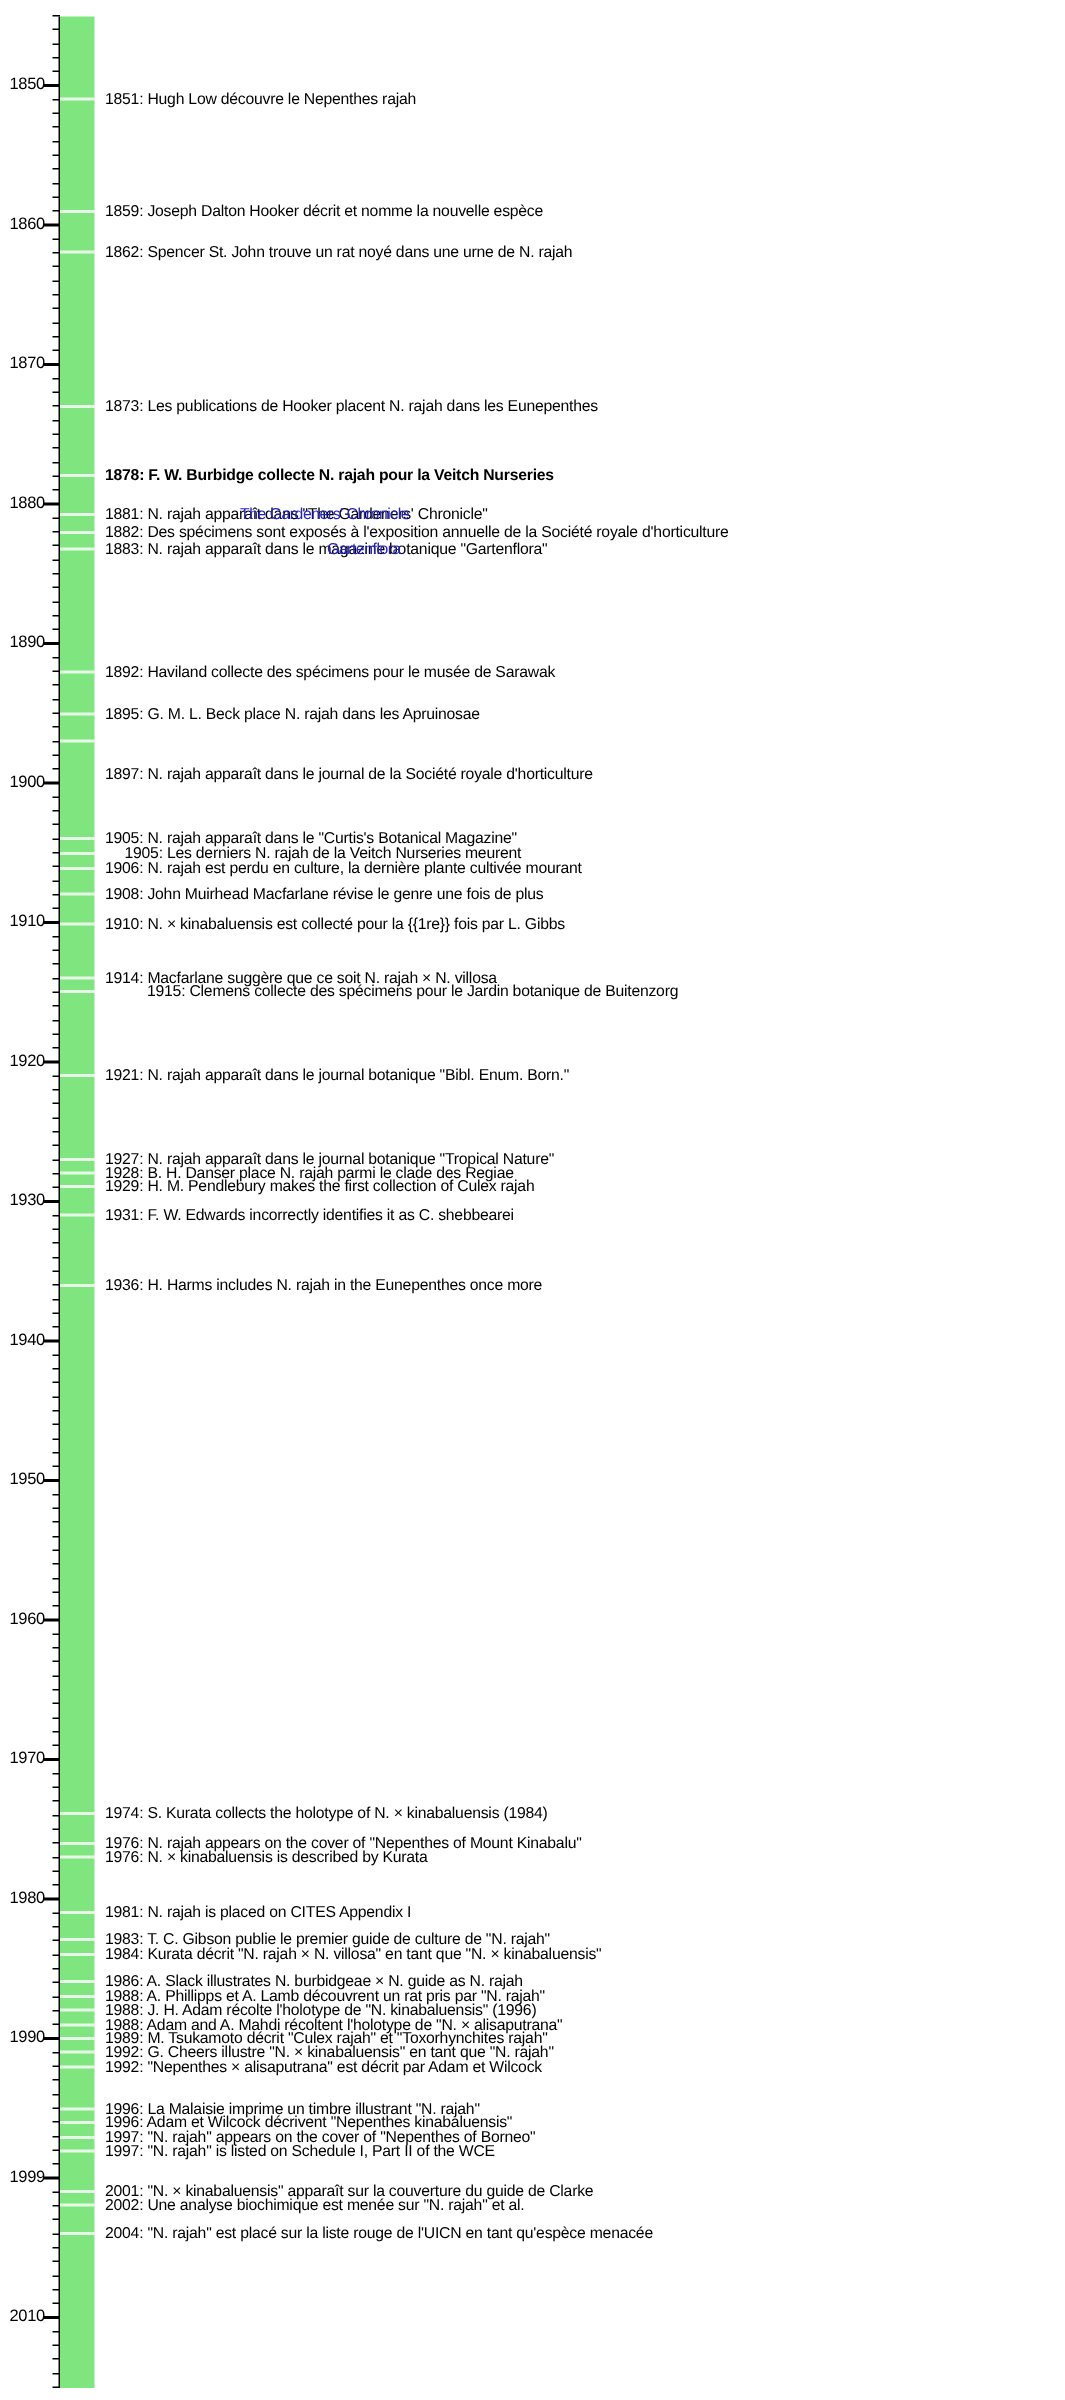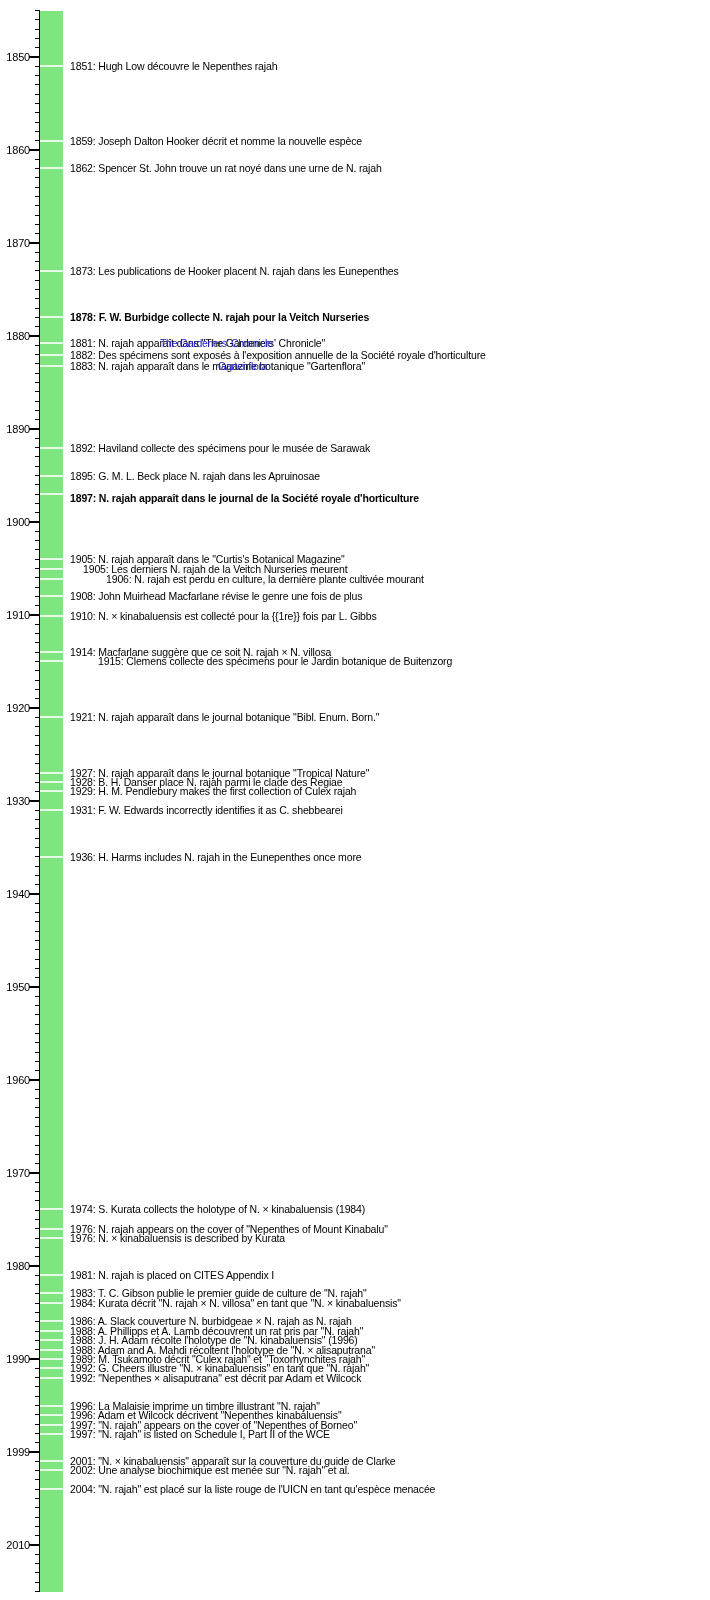--- a/index.html
+++ b/index.html
@@ -281,41 +281,41 @@
       <div class="evt-text" style="top: 66px; color: rgb(0, 0, 0);">1851: Hugh Low découvre le Nepenthes rajah</div>
       <div class="evt-text" style="top: 141px; color: rgb(0, 0, 0);">1859: Joseph Dalton Hooker décrit et nomme la nouvelle espèce</div>
       <div class="evt-text" style="top: 168px; color: rgb(0, 0, 0);">1862: Spencer St. John trouve un rat noyé dans une urne de N. rajah</div>
       <div class="evt-text" style="top: 271px; color: rgb(0, 0, 0);">1873: Les publications de Hooker placent N. rajah dans les Eunepenthes</div>
       <div class="evt-text" style="top: 317px; color: rgb(0, 0, 0); font-weight: bold;">1878: F. W. Burbidge collecte N. rajah pour la Veitch Nurseries</div>
       <div class="evt-text" style="top: 343px; color: rgb(0, 0, 0);">1881: N. rajah apparaît dans "The Gardeners' Chronicle"</div>
       <div class="evt-text" style="top: 355px; color: rgb(0, 0, 0);">1882: Des spécimens sont exposés à l'exposition annuelle de la Société royale d'horticulture</div>
       <div class="evt-text" style="top: 366px; color: rgb(0, 0, 0);">1883: N. rajah apparaît dans le magazine botanique "Gartenflora"</div>
       <div class="evt-text" style="top: 448px; color: rgb(0, 0, 0);">1892: Haviland collecte des spécimens pour le musée de Sarawak</div>
       <div class="evt-text" style="top: 476px; color: rgb(0, 0, 0);">1895: G. M. L. Beck place N. rajah dans les Apruinosae</div>
-      <div class="evt-text" style="top: 498px; color: rgb(0, 0, 0); font-weight: bold;">1897: N. rajah apparaît dans le journal de la Société royale d'horticulture</div>
+      <div class="evt-text" style="top: 516px; color: rgb(0, 0, 0);">1897: N. rajah apparaît dans le journal de la Société royale d'horticulture</div>
       <div class="evt-text" style="top: 559px; color: rgb(0, 0, 0);">1905: N. rajah apparaît dans le "Curtis's Botanical Magazine"</div>
       <div class="evt-text" style="top: 569px; color: rgb(0, 0, 0); margin-left: 13px;">1905: Les derniers N. rajah de la Veitch Nurseries meurent</div>
-      <div class="evt-text" style="top: 579px; color: rgb(0, 0, 0); margin-left: 36px;">1906: N. rajah est perdu en culture, la dernière plante cultivée mourant</div>
+      <div class="evt-text" style="top: 579px; color: rgb(0, 0, 0);">1906: N. rajah est perdu en culture, la dernière plante cultivée mourant</div>
       <div class="evt-text" style="top: 596px; color: rgb(0, 0, 0);">1908: John Muirhead Macfarlane révise le genre une fois de plus</div>
       <div class="evt-text" style="top: 616px; color: rgb(0, 0, 0);">1910: N. × kinabaluensis est collecté pour la {{1re}} fois par L. Gibbs</div>
       <div class="evt-text" style="top: 652px; color: rgb(0, 0, 0);">1914: Macfarlane suggère que ce soit N. rajah × N. villosa</div>
       <div class="evt-text" style="top: 661px; color: rgb(0, 0, 0); margin-left: 28px;">1915: Clemens collecte des spécimens pour le Jardin botanique de Buitenzorg</div>
       <div class="evt-text" style="top: 717px; color: rgb(0, 0, 0);">1921: N. rajah apparaît dans le journal botanique "Bibl. Enum. Born."</div>
       <div class="evt-text" style="top: 773px; color: rgb(0, 0, 0);">1927: N. rajah apparaît dans le journal botanique "Tropical Nature"</div>
       <div class="evt-text" style="top: 782px; color: rgb(0, 0, 0);">1928: B. H. Danser place N. rajah parmi le clade des Regiae</div>
       <div class="evt-text" style="top: 791px; color: rgb(0, 0, 0);">1929: H. M. Pendlebury makes the first collection of Culex rajah</div>
       <div class="evt-text" style="top: 810px; color: rgb(0, 0, 0);">1931: F. W. Edwards incorrectly identifies it as C. shebbearei</div>
       <div class="evt-text" style="top: 857px; color: rgb(0, 0, 0);">1936: H. Harms includes N. rajah in the Eunepenthes once more</div>
       <div class="evt-text" style="top: 1209px; color: rgb(0, 0, 0); text-align: center;">1974: S. Kurata collects the holotype of N. × kinabaluensis (1984)</div>
       <div class="evt-text" style="top: 1229px; color: rgb(0, 0, 0);">1976: N. rajah appears on the cover of "Nepenthes of Mount Kinabalu"</div>
       <div class="evt-text" style="top: 1238px; color: rgb(0, 0, 0);">1976: N. × kinabaluensis is described by Kurata</div>
       <div class="evt-text" style="top: 1275px; color: rgb(0, 0, 0);">1981: N. rajah is placed on CITES Appendix I</div>
       <div class="evt-text" style="top: 1293px; color: rgb(0, 0, 0);">1983: T. C. Gibson publie le premier guide de culture de "N. rajah"</div>
       <div class="evt-text" style="top: 1303px; color: rgb(0, 0, 0);">1984: Kurata décrit "N. rajah × N. villosa" en tant que "N. × kinabaluensis"</div>
-      <div class="evt-text" style="top: 1321px; color: rgb(0, 0, 0);">1986: A. Slack couverture N. burbidgeae × N. rajah as N. rajah</div>
+      <div class="evt-text" style="top: 1321px; color: rgb(0, 0, 0);">1986: A. Slack illustrates N. burbidgeae × N. guide as N. rajah</div>
       <div class="evt-text" style="top: 1331px; color: rgb(0, 0, 0);">1988: A. Phillipps et A. Lamb découvrent un rat pris par "N. rajah"</div>
       <div class="evt-text" style="top: 1340px; color: rgb(0, 0, 0);">1988: J. H. Adam récolte l'holotype de "N. kinabaluensis" (1996)</div>
       <div class="evt-text" style="top: 1350px; color: rgb(0, 0, 0);">1988: Adam and A. Mahdi récoltent l'holotype de "N. × alisaputrana"</div>
       <div class="evt-text" style="top: 1359px; color: rgb(0, 0, 0);">1989: M. Tsukamoto décrit "Culex rajah" et "Toxorhynchites rajah"</div>
       <div class="evt-text" style="top: 1368px; color: rgb(0, 0, 0);">1992: G. Cheers illustre "N. × kinabaluensis" en tant que "N. rajah"</div>
       <div class="evt-text" style="top: 1378px; color: rgb(0, 0, 0);">1992: "Nepenthes × alisaputrana" est décrit par Adam et Wilcock</div>
       <div class="evt-text" style="top: 1406px; color: rgb(0, 0, 0);">1996: La Malaisie imprime un timbre illustrant "N. rajah"</div>
       <div class="evt-text" style="top: 1415px; color: rgb(0, 0, 0);">1996: Adam et Wilcock décrivent "Nepenthes kinabaluensis"</div>
       <div class="evt-text" style="top: 1425px; color: rgb(0, 0, 0);">1997: "N. rajah" appears on the cover of "Nepenthes of Borneo"</div>
       <div class="evt-text" style="top: 1434px; color: rgb(0, 0, 0);">1997: "N. rajah" is listed on Schedule I, Part II of the WCE</div>

